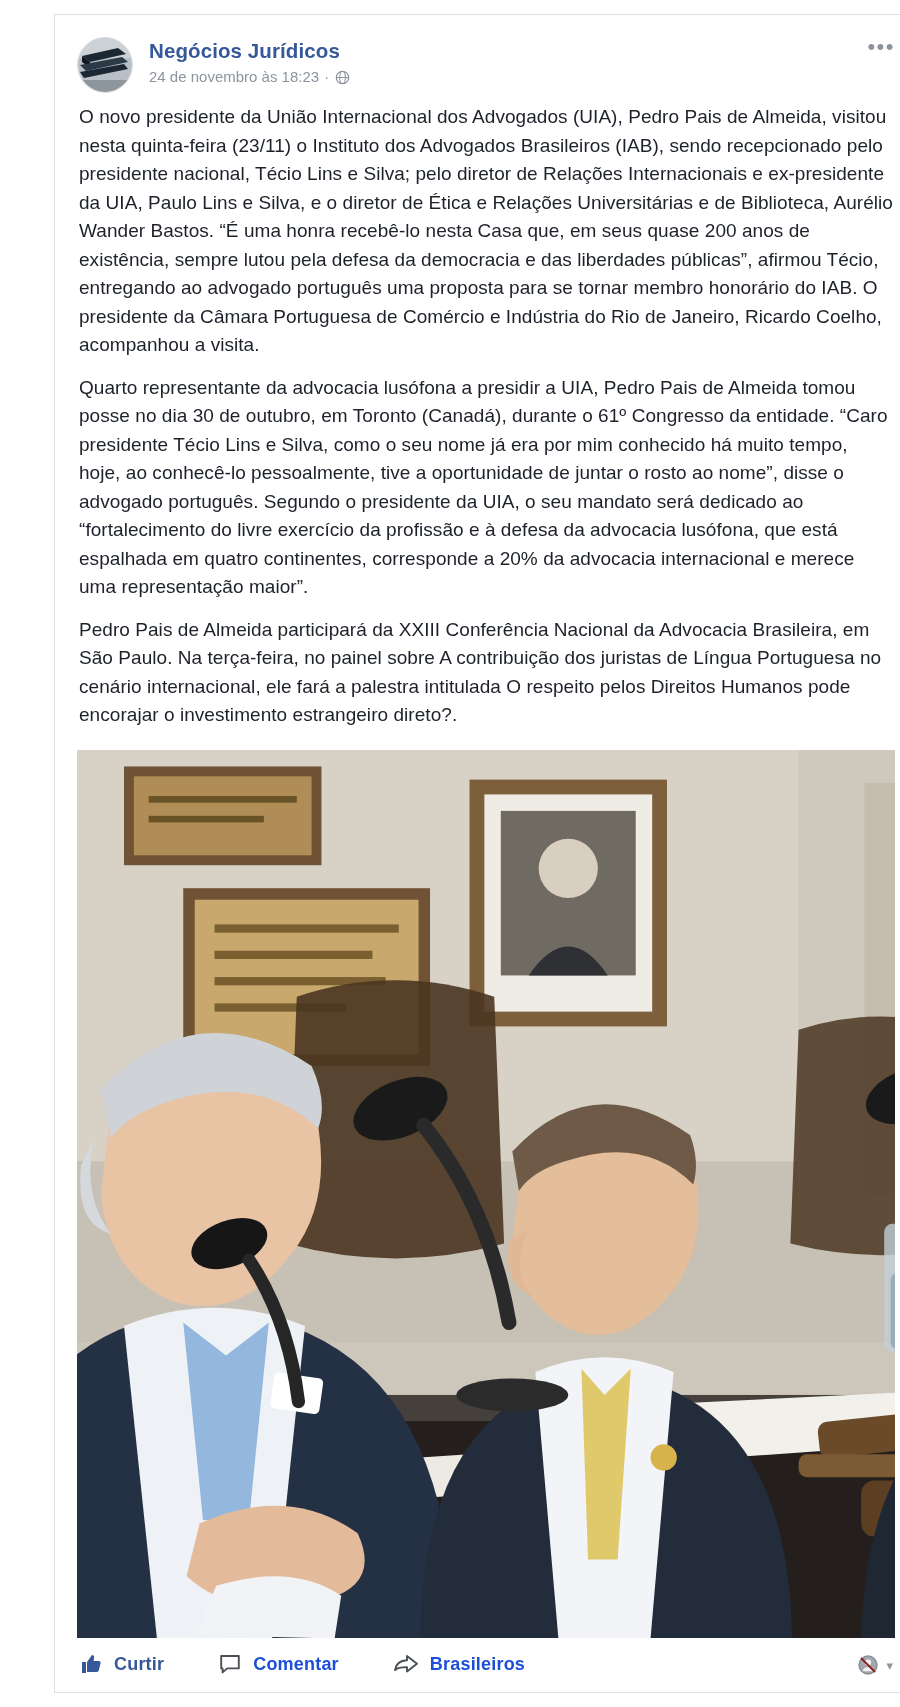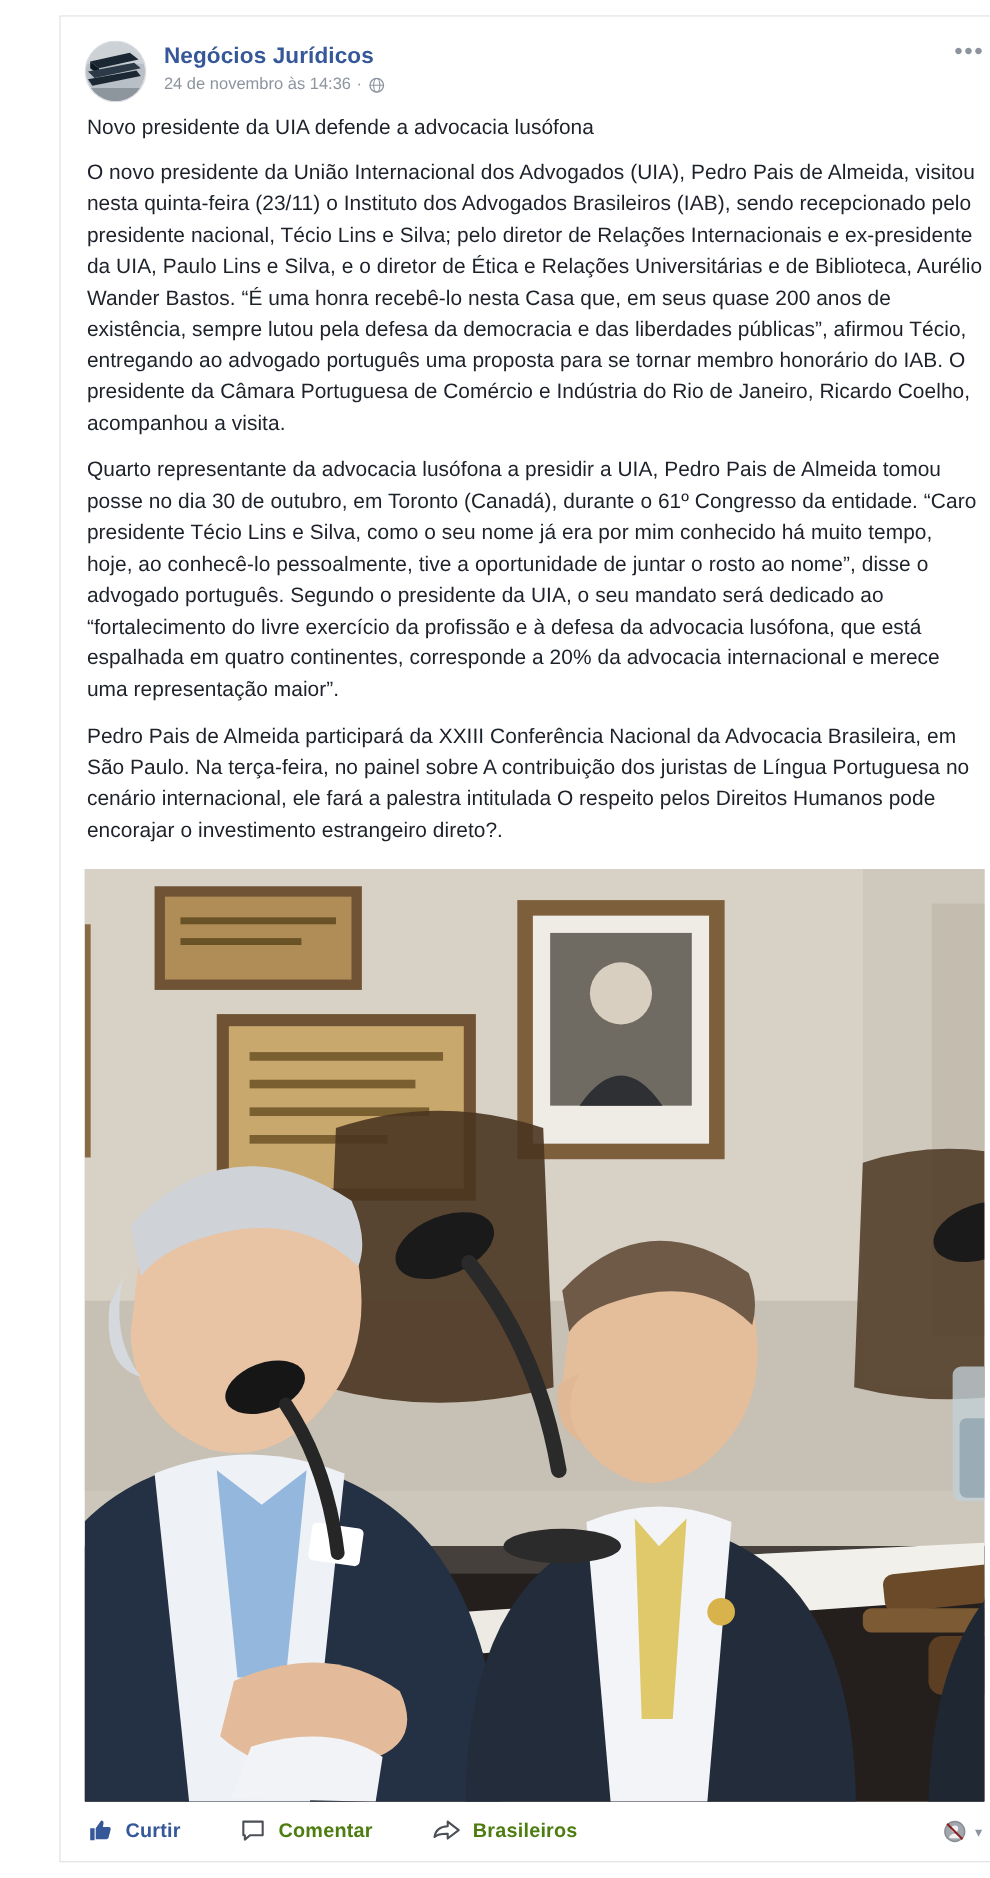--- a/index.html
+++ b/index.html
@@ -143,21 +143,21 @@
   .action {
     display: flex;
     align-items: center;
     margin-right: 54px;
     cursor: pointer;
     user-select: none;
   }
   .action .label {
     font-size: 18px;
     font-weight: bold;
-    color: #4d7c0f;
+    color: #1d4ed8;
     margin-left: 11px;
     letter-spacing: 0.2px;
   }
   .action.like .label { color: #365899; }
   .action-icon { display: inline-flex; align-items: center; }
 
   .audience {
     position: absolute;
     right: 24px;
     top: 50%;
@@ -195,37 +195,36 @@
             <path d="M2 27 L44 19 L50 24 L8 33 Z" fill="#2b3a46"></path>
             <path d="M2 34 L46 26 L50 31 L6 40 Z" fill="#1b2732"></path>
             <rect x="0" y="42" width="54" height="12" fill="#8d959d"></rect>
           </g>
         </svg>
       </div>
 
       <div class="header-text">
         <div class="page-name">Negócios Jurídicos</div>
         <div class="meta-row">
-          <span>24 de novembro às 14:36</span>
+          <span>24 de novembro às 18:23</span>
           <span class="meta-sep">·</span>
           <span class="globe-icon">
             <svg width="15" height="15" viewBox="0 0 16 16" aria-hidden="true">
               <circle cx="8" cy="8" r="6.6" fill="none" stroke="#8d949e" stroke-width="1.3"></circle>
               <ellipse cx="8" cy="8" rx="3" ry="6.6" fill="none" stroke="#8d949e" stroke-width="1.1"></ellipse>
               <line x1="1.4" y1="8" x2="14.6" y2="8" stroke="#8d949e" stroke-width="1.1"></line>
             </svg>
           </span>
         </div>
       </div>
 
       <div class="more-btn">•••</div>
     </div>
 
     <div class="post-body">
-      <p class="para tight">Novo presidente da UIA defende a advocacia lusófona</p>
       <p class="para">O novo presidente da União Internacional dos Advogados (UIA), Pedro Pais de Almeida, visitou nesta quinta-feira (23/11) o Instituto dos Advogados Brasileiros (IAB), sendo recepcionado pelo presidente nacional, Técio Lins e Silva; pelo diretor de Relações Internacionais e ex-presidente da UIA, Paulo Lins e Silva, e o diretor de Ética e Relações Universitárias e de Biblioteca, Aurélio Wander Bastos. “É uma honra recebê-lo nesta Casa que, em seus quase 200 anos de existência, sempre lutou pela defesa da democracia e das liberdades públicas”, afirmou Técio, entregando ao advogado português uma proposta para se tornar membro honorário do IAB. O presidente da Câmara Portuguesa de Comércio e Indústria do Rio de Janeiro, Ricardo Coelho, acompanhou a visita.</p>
       <p class="para">Quarto representante da advocacia lusófona a presidir a UIA, Pedro Pais de Almeida tomou posse no dia 30 de outubro, em Toronto (Canadá), durante o 61º Congresso da entidade. “Caro presidente Técio Lins e Silva, como o seu nome já era por mim conhecido há muito tempo, hoje, ao conhecê-lo pessoalmente, tive a oportunidade de juntar o rosto ao nome”, disse o advogado português. Segundo o presidente da UIA, o seu mandato será dedicado ao “fortalecimento do livre exercício da profissão e à defesa da advocacia lusófona, que está espalhada em quatro continentes, corresponde a 20% da advocacia internacional e merece uma representação maior”.</p>
       <p class="para">Pedro Pais de Almeida participará da XXIII Conferência Nacional da Advocacia Brasileira, em São Paulo. Na terça-feira, no painel sobre A contribuição dos juristas de Língua Portuguesa no cenário internacional, ele fará a palestra intitulada O respeito pelos Direitos Humanos pode encorajar o investimento estrangeiro direto?.</p>
     </div>
 
     <div class="post-image-wrap">
       <div class="photo">
         <svg viewBox="0 0 740 540" preserveAspectRatio="xMidYMid slice" aria-hidden="true">
 
           <rect x="0" y="0" width="740" height="540" fill="#cdc6bb"></rect>

